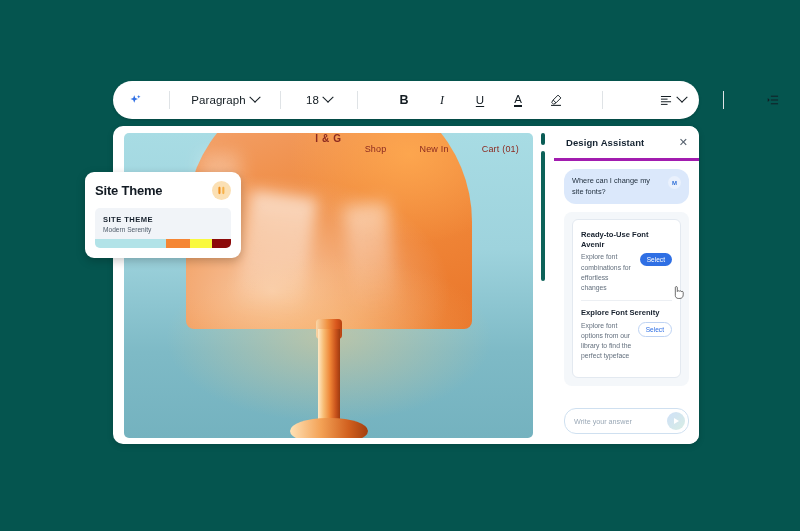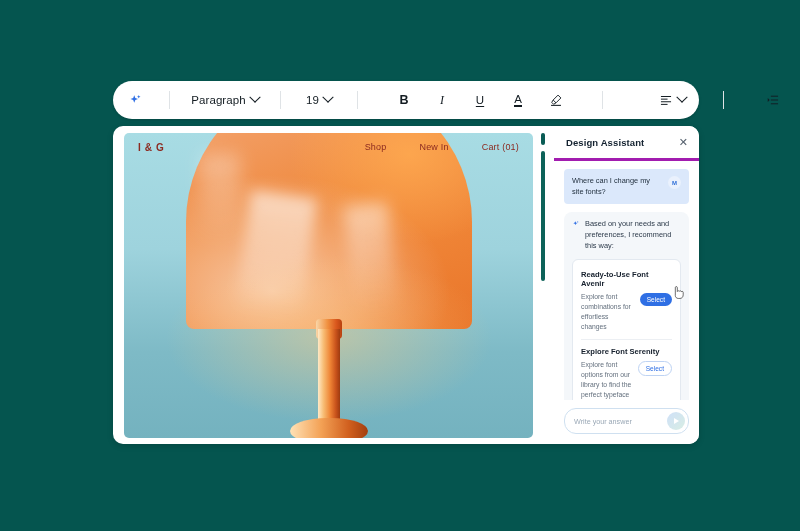--- a/index.html
+++ b/index.html
@@ -95,21 +95,21 @@
   }
   .glow{
     position:absolute;left:50%;top:120px;transform:translateX(-50%);
     width:330px;height:170px;border-radius:50%;
     background:radial-gradient(ellipse at center, rgba(255,205,130,.45) 0%, rgba(255,205,130,0) 70%);
   }
 
   .site-nav{
     position:absolute;left:0;right:0;top:0;height:28px;
     display:flex;align-items:center;padding:0 14px;
-    color:#8c2a20;font-size:9px;letter-spacing:.2px;
+    color:#8c2a20;font-size:9px;letter-spacing:.2px;flex-direction:column;
   }
   .site-logo{font-weight:700;font-size:10px;letter-spacing:.6px;}
   .site-links{margin-left:auto;display:flex;gap:33px;}
 
   
   .scrollbar{
     position:absolute;left:428px;top:7px;width:4px;height:305px;
   }
   .scroll-top{position:absolute;left:0;top:0;width:4px;height:12px;border-radius:2px;background:#0a5c55;}
   .scroll-thumb{position:absolute;left:0;top:18px;width:4px;height:130px;border-radius:2px;background:#0d6259;}
@@ -121,21 +121,21 @@
   }
   .as-head{
     height:32px;display:flex;align-items:center;padding:0 11px 0 12px;
     border-bottom:3px solid #a21caf;flex:none;
   }
   .as-title{font-size:9.5px;font-weight:700;color:#142230;letter-spacing:.1px;}
   .as-close{margin-left:auto;color:#55606d;font-size:11px;line-height:1;cursor:default;}
   .as-body{flex:1;padding:8px 10px 0 10px;overflow:hidden;}
 
   .bub-user{
-    background:#dbe8fb;border-radius:4px;padding:7px 8px;
+    background:#dbe8fb;border-radius:12px;padding:7px 8px;
     display:flex;align-items:flex-start;gap:6px;margin-bottom:8px;
   }
   .bub-user p{margin:0;font-size:7.4px;line-height:1.45;color:#1d2b3a;flex:1;}
   .avatar{
     width:13px;height:13px;border-radius:50%;background:#eaf1fd;flex:none;
     display:flex;align-items:center;justify-content:center;
     font-size:6px;font-weight:700;color:#2f6fd8;
   }
   .bub-bot{
     background:#f4f7fa;border-radius:8px;padding:7px 8px 8px 8px;
@@ -204,21 +204,21 @@
         <path d="M17.2 3l.8 2 2 .8-2 .8-.8 2-.8-2-2-.8 2-.8z" fill="#2f6fe4"></path>
       </svg>
     </div>
     <div class="tb-sep"></div>
     <div class="tb-btn tb-para tb-text">
       <span>Paragraph</span>
       <span class="chev"></span>
     </div>
     <div class="tb-sep"></div>
     <div class="tb-btn tb-size tb-text">
-      <span>19</span>
+      <span>18</span>
       <span class="chev"></span>
     </div>
     <div class="tb-sep"></div>
     <div class="gap-b"></div>
 
     <div class="tb-btn tb-icon">
       <span style="font-size:12.5px;font-weight:700;">B</span>
     </div>
     <div class="tb-btn tb-icon">
       <span style="font-size:12px;font-style:italic;font-family:'Liberation Serif',serif;">I</span>
@@ -333,27 +333,20 @@
         <div class="as-close">✕</div>
       </div>
 
       <div class="as-body">
         <div class="bub-user">
           <p>Where can I change my site fonts?</p>
           <div class="avatar">M</div>
         </div>
 
         <div class="bub-bot">
-          <div class="bot-row">
-            <svg width="8" height="8" viewBox="0 0 24 24" style="margin-top:1px;flex:none;">
-              <path d="M10 3.5l1.7 4.3 4.3 1.7-4.3 1.7L10 15.5 8.3 11.2 4 9.5l4.3-1.7z" fill="#2f6fe4"></path>
-              <path d="M17.2 3l.8 2 2 .8-2 .8-.8 2-.8-2-2-.8 2-.8z" fill="#2f6fe4"></path>
-            </svg>
-            <p>Based on your needs and preferences, I recommend this way:</p>
-          </div>
 
           <div class="cards">
             <div class="card">
               <h4>Ready-to-Use Font Avenir</h4>
               <div class="card-body">
                 <p>Explore font combinations for effortless changes</p>
                 <div class="btn-sel primary">Select</div>
               </div>
             </div>
             <div class="card">
@@ -375,14 +368,35 @@
           </div>
         </div>
       </div>
     </div>
   </div>
 
   <svg class="cursor" viewBox="0 0 20 24">
     <path d="M6.5 2.5c.9 0 1.6.7 1.6 1.6v6.3c.4-.7 1-1.1 1.8-1.1.6 0 1.1.3 1.4.7.3-.5.9-.8 1.5-.8.9 0 1.6.6 1.7 1.4.3-.3.8-.5 1.3-.5 1 0 1.7.8 1.7 1.8v3.9c0 3.2-2 5.7-5.2 5.7H9.6c-2.6 0-4.7-2-4.7-4.6V4.1c0-.9.7-1.6 1.6-1.6z" fill="#ffffff" stroke="#2b2b2b" stroke-width="1.1" stroke-linejoin="round"></path>
   </svg>
 
+  <div class="theme-pop">
+    <div class="tp-head">
+      <div class="tp-title">Site Theme</div>
+      <div class="tp-badge">
+        <svg width="11" height="11" viewBox="0 0 24 24">
+          <path d="M7.5 4c1.3 0 2.3 1 2.3 2.3v11.4a2.3 2.3 0 1 1-4.6 0V6.3C5.2 5 6.2 4 7.5 4z" fill="#f0901f"></path>
+          <path d="M16 4c1.3 0 2.3 1 2.3 2.3v11.4a2.3 2.3 0 1 1-4.6 0V6.3C13.7 5 14.7 4 16 4z" fill="#f7b24a"></path>
+        </svg>
+      </div>
+    </div>
+    <div class="tp-card">
+      <div class="tp-label">SITE THEME</div>
+      <div class="tp-name">Modern Serenity</div>
+      <div class="swatches">
+          <div class="sw" style="background: rgb(178, 227, 232); width: 52%;"></div>
+          <div class="sw" style="background: rgb(245, 134, 52); width: 18%;"></div>
+          <div class="sw" style="background: rgb(249, 249, 63); width: 16%;"></div>
+          <div class="sw" style="background: rgb(140, 10, 10); width: 14%;"></div>
+        </div>
+    </div>
+  </div>
 
 </div>
 
 </body></html>

